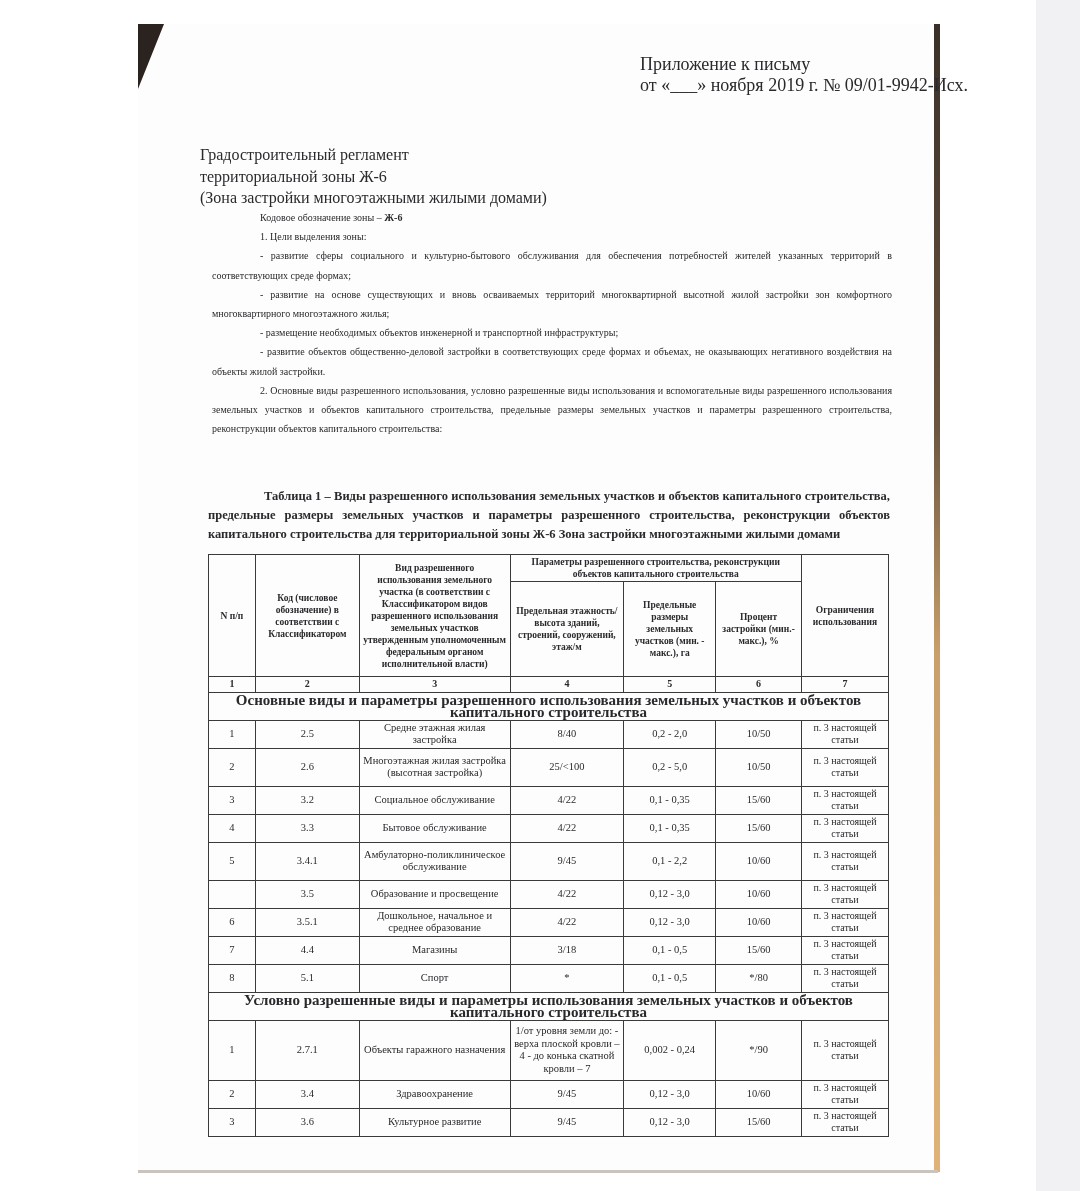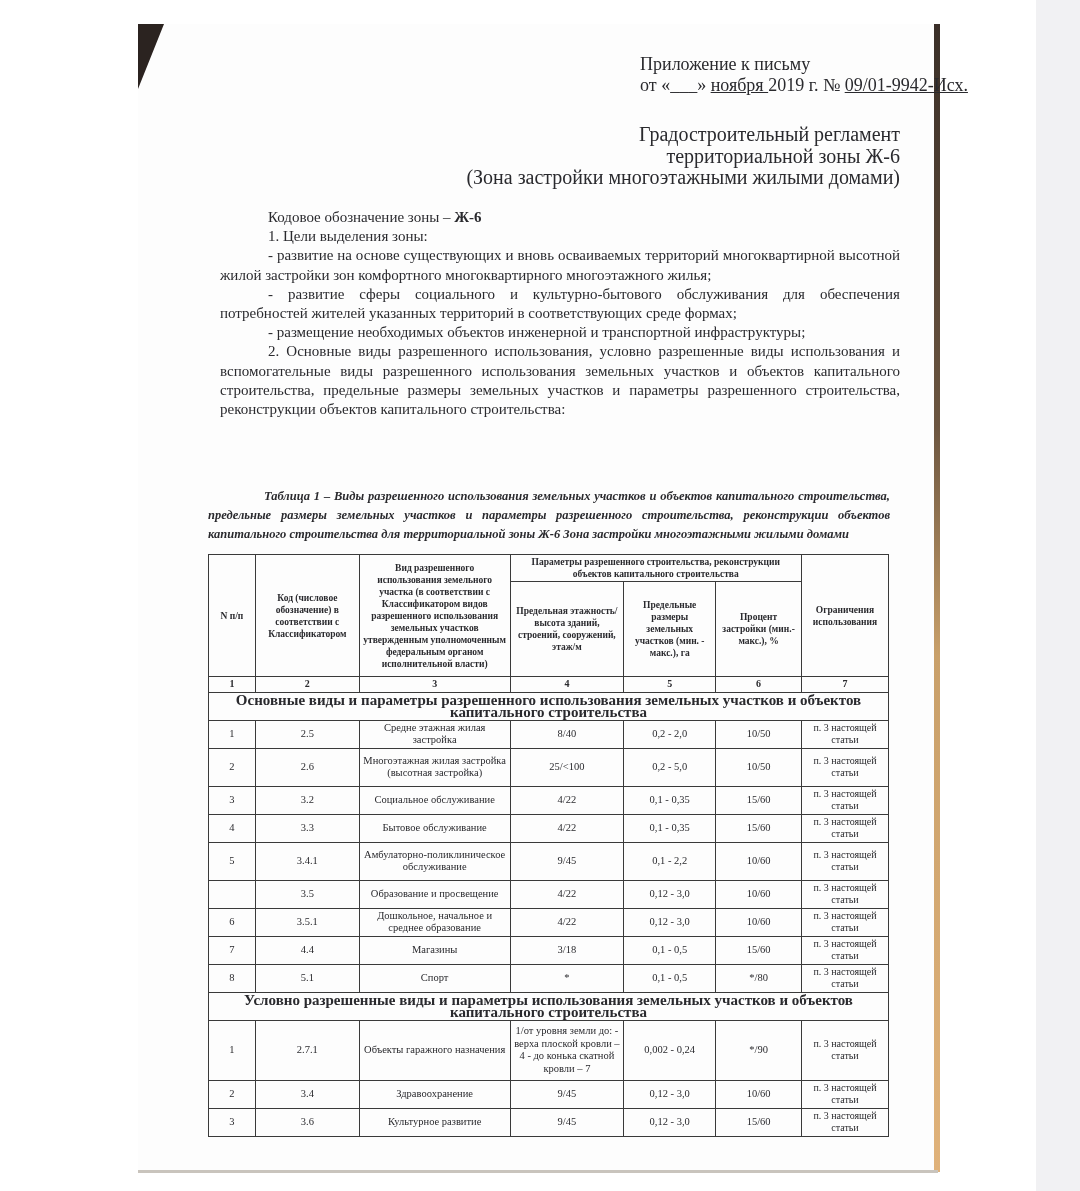--- a/index.html
+++ b/index.html
@@ -17,27 +17,27 @@
   .paper-edge-right {
     position:absolute; left:934px; top:24px; width:6px; height:1148px;
     background:linear-gradient(180deg,#3a2f28 0%,#6b5540 35%,#c9a06a 55%,#e0b27a 100%);
   }
   .paper-bottom { position:absolute; left:138px; top:1170px; width:800px; height:3px; background:#c9c4bd; }
   .corner-dark {
     position:absolute; left:138px; top:24px; width:0; height:0;
     border-top:65px solid #2b2320; border-right:26px solid transparent;
   }
   .annex { position:absolute; left:640px; top:54px; font-size:18px; line-height:21px; }
-  .annex .u { text-decoration:underline; }
-  .title { position:absolute; left:200px; top:124px; width:700px; text-align:right; font-size:20px; line-height:21.5px; }
-  .body-text { position:absolute; left:220px; top:208px; width:680px; font-size:15px; line-height:19.2px; text-align:justify; }
+  .annex .u { }
+  .title { position:absolute; left:200px; top:144px; width:700px; text-align:left; font-size:16px; line-height:21.5px; }
+  .body-text { position:absolute; left:212px; top:208px; width:680px; font-size:10px; line-height:19.2px; text-align:justify; }
   .body-text p { margin:0; }
   .ind { text-indent:48px; }
   .first { padding-left:48px; }
-  .tcap { position:absolute; left:208px; top:487px; width:682px; font-size:12.5px; line-height:19px; font-weight:bold; text-align:justify;font-style:italic; }
+  .tcap { position:absolute; left:208px; top:487px; width:682px; font-size:12.5px; line-height:19px; font-weight:bold; text-align:justify; }
   .tcap .ind { text-indent:56px; }
   table.reg {
     position:absolute; left:208px; top:554px; width:681px;
     border-collapse:collapse; font-size:10.5px; line-height:12.5px;
   }
   table.reg td, table.reg th { border:1px solid #3a3a3a; padding:1px 3px; text-align:center; vertical-align:middle; }
   table.reg th { font-weight:bold; font-size:9.5px; line-height:12px; }
   .numrow td { font-weight:bold; font-size:10px; padding:0 2px; height:10px; }
   .sec td { font-weight:bold; font-size:15px; height:11px; }
   .c7 { text-align:left; font-size:10px; }
@@ -58,23 +58,24 @@
 
 <div class="title">
   <div>Градостроительный регламент</div>
   <div>территориальной зоны Ж-6</div>
   <div>(Зона застройки многоэтажными жилыми домами)</div>
 </div>
 
 <div class="body-text">
   <p class="first"><span>Кодовое обозначение зоны – </span><b>Ж-6</b></p>
   <p class="first">1. Цели выделения зоны:</p>
+  <p class="ind">- развитие сферы социального и культурно-бытового обслуживания для обеспечения потребностей жителей указанных территорий в соответствующих среде формах;</p>
   <p class="ind">- развитие на основе существующих и вновь осваиваемых территорий многоквартирной высотной жилой застройки зон комфортного многоквартирного многоэтажного жилья;</p>
-  <p class="ind">- развитие сферы социального и культурно-бытового обслуживания для обеспечения потребностей жителей указанных территорий в соответствующих среде формах;</p>
   <p class="ind">- размещение необходимых объектов инженерной и транспортной инфраструктуры;</p>
+  <p class="ind">- развитие объектов общественно-деловой застройки в соответствующих среде формах и объемах, не оказывающих негативного воздействия на объекты жилой застройки.</p>
   <p class="ind">2. Основные виды разрешенного использования, условно разрешенные виды использования и вспомогательные виды разрешенного использования земельных участков и объектов капитального строительства, предельные размеры земельных участков и параметры разрешенного строительства, реконструкции объектов капитального строительства:</p>
 </div>
 
 <div class="tcap">
     <div class="ind">Таблица 1 – Виды разрешенного использования земельных участков и объектов капитального строительства, предельные размеры земельных участков и параметры разрешенного строительства, реконструкции объектов капитального строительства для территориальной зоны Ж-6 Зона застройки многоэтажными жилыми домами</div>
   </div>
 
 <table class="reg">
   <colgroup>
     <col style="width:47px">

